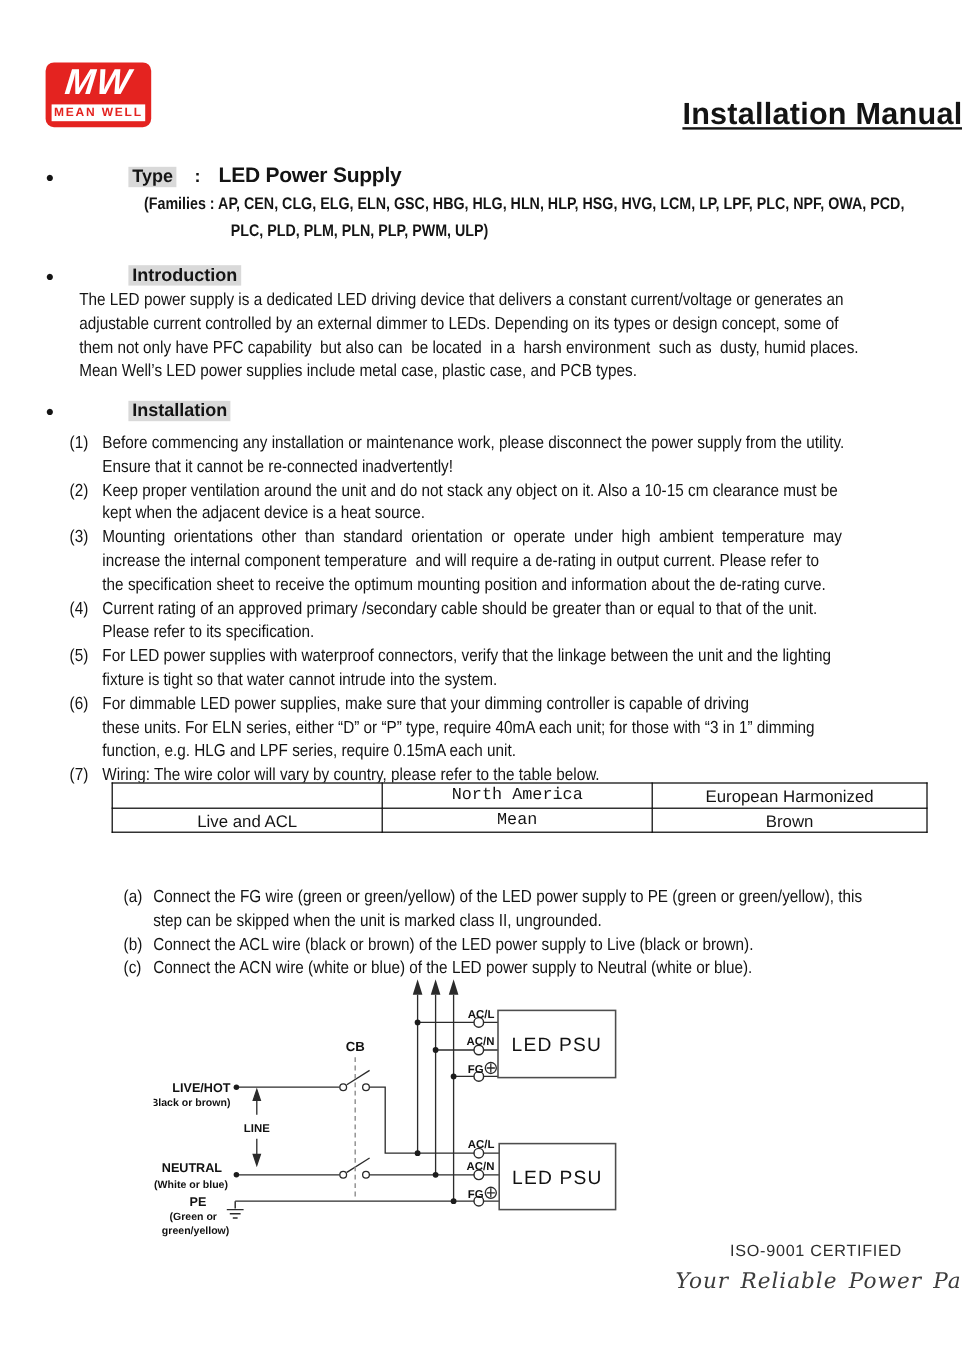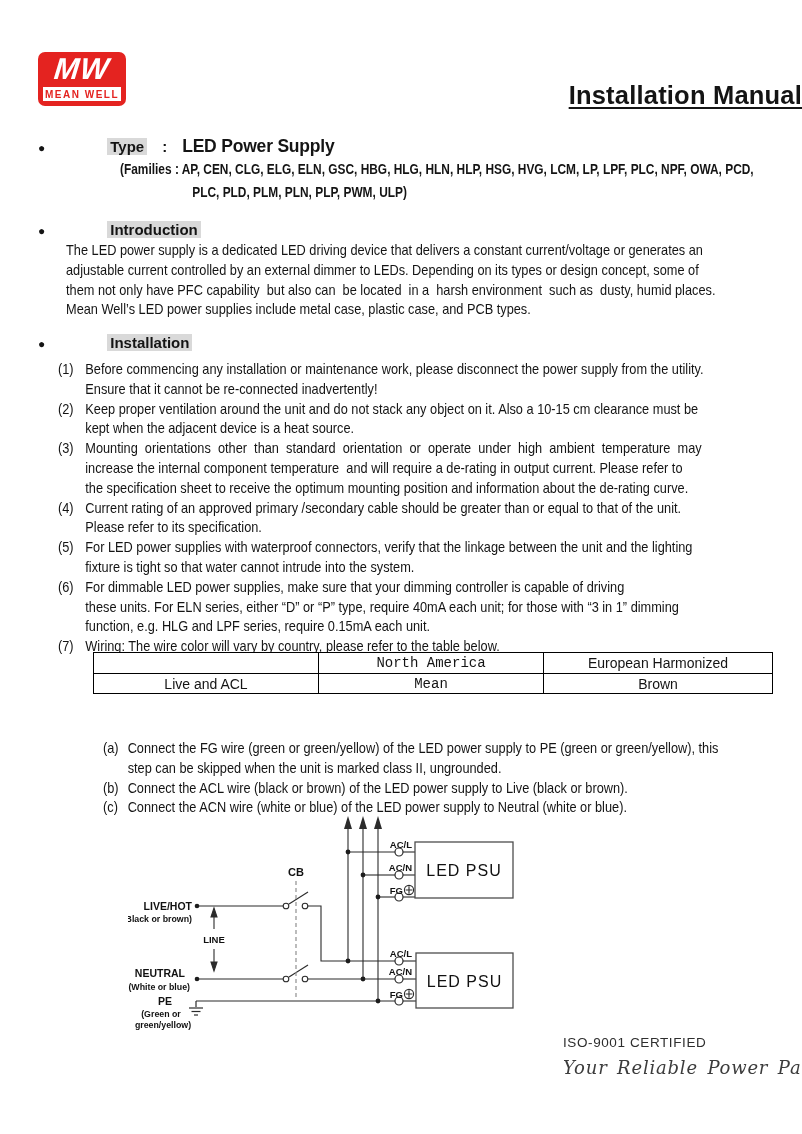--- a/index.html
+++ b/index.html
@@ -50,21 +50,21 @@
                          text-align:center; vertical-align:middle; height:20px; padding:0 4px; }
   .wires thead th { height:21px; }
   .wires th:nth-child(1), .wires td:nth-child(1){ width:225px; }
   .wires th:nth-child(2), .wires td:nth-child(2){ width:225px;font-family:Liberation Mono, monospace; }
   .wires th:nth-child(3), .wires td:nth-child(3){ width:229px; }
 
   
   svg text { font-family:"Liberation Sans","DejaVu Sans",sans-serif; fill:#111; }
 
   
-  .footer { text-align:left; }
+  .footer { text-align:center; }
   .footer-cert { font-size:13.5px; color:#2e2e2e; letter-spacing:0.6px; white-space:pre; }
   .footer-slogan { font-family:"DejaVu Serif",serif; font-style:italic; font-size:18px;
                    color:#3c3c3c; letter-spacing:0.8px; word-spacing:3px; margin-top:7px; white-space:pre; }
 </style>
 </head>
 <body>
 
 <div class="logo">
   <div class="logo-mw">MW</div>
   <div class="logo-strip">

